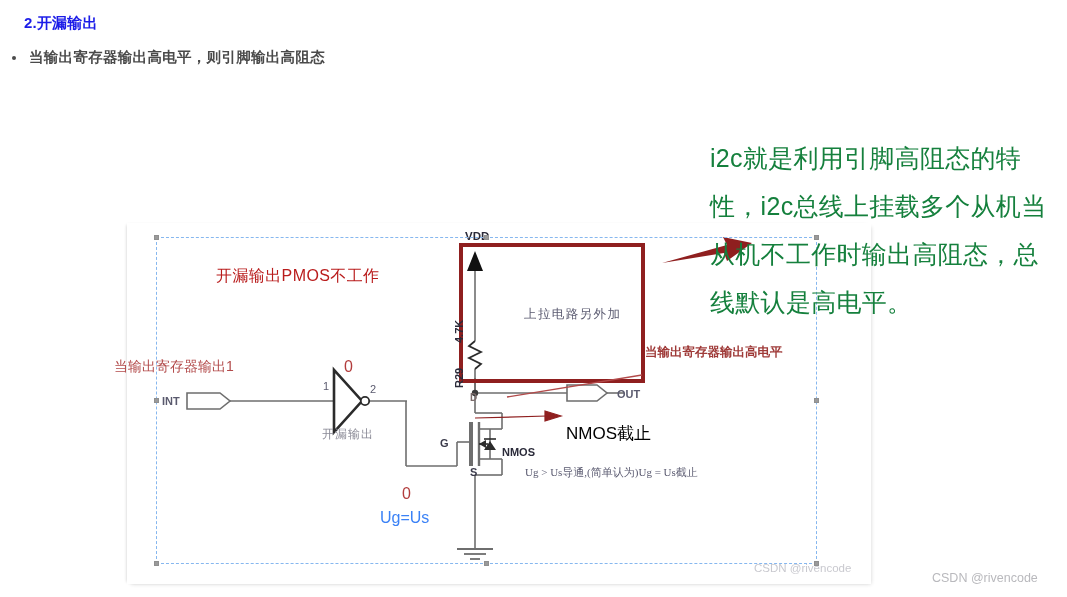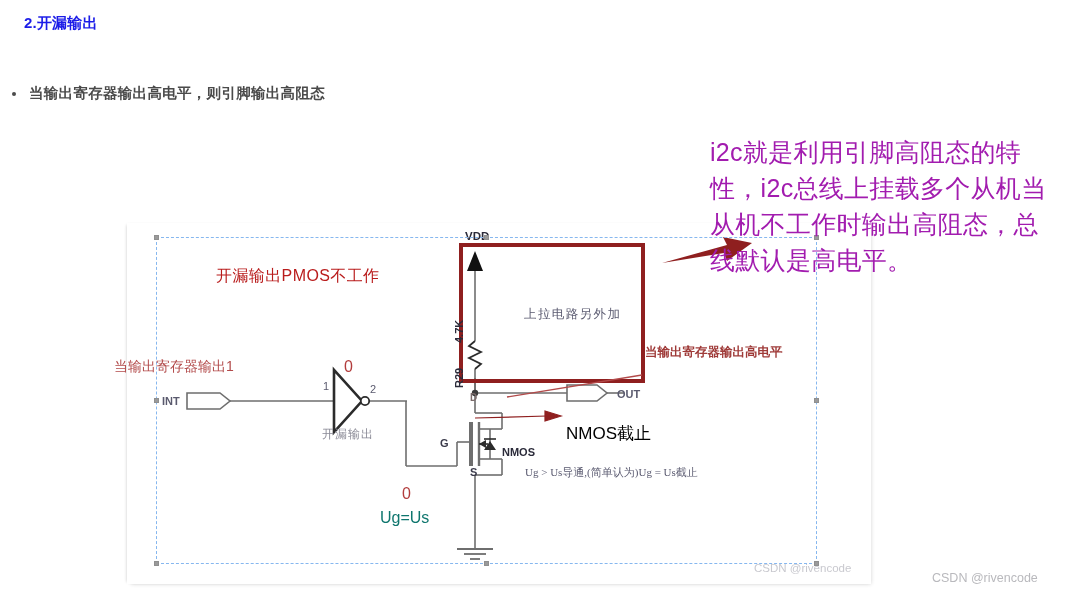--- a/index.html
+++ b/index.html
@@ -28,21 +28,20 @@
     white-space: nowrap;
     margin-top: 12px;
   }
   #bullet-row {
     position: absolute;
     left: 12px;
     top: 47px;
     display: flex;
     align-items: flex-start;
     white-space: nowrap;
-    margin-top: 36px;
   }
   #bullet-dot {
     width: 4px;
     height: 4px;
     border-radius: 50%;
     background: #4b4b4b;
     margin-top: 9px;
     margin-right: 13px;
     flex: none;
   }
@@ -100,22 +99,22 @@
     height: 361px;
   }
 
   
   #blue-note {
     position: absolute;
     left: 710px;
     top: 134px;
     width: 352px;
     font-size: 25px;
-    line-height: 36px;
-    color: #a21caf;
+    line-height: 48px;
+    color: #15803d;
     letter-spacing: 0.3px;
   }
   #green-note {
     position: absolute;
     left: 216px;
     top: 266px;
     font-size: 16px;
     color: #b91c1c;
     letter-spacing: 0.4px;
     white-space: nowrap;
@@ -158,21 +157,21 @@
     left: 402px;
     top: 485px;
     font-size: 16px;
     color: #b23c3c;
   }
   #red-val-ugus {
     position: absolute;
     left: 380px;
     top: 509px;
     font-size: 16px;
-    color: #0f766e;
+    color: #3b82f6;
     white-space: nowrap;
   }
 
   
   #watermark-inner {
     position: absolute;
     left: 754px;
     top: 562px;
     font-size: 11.5px;
     color: #c9c9cf;

